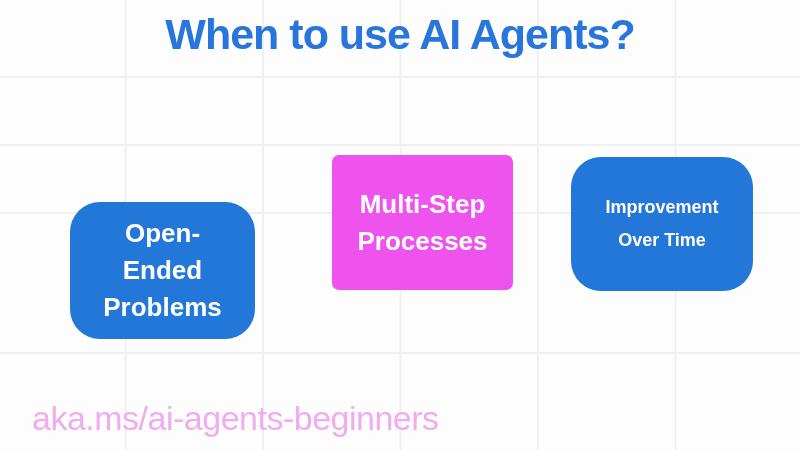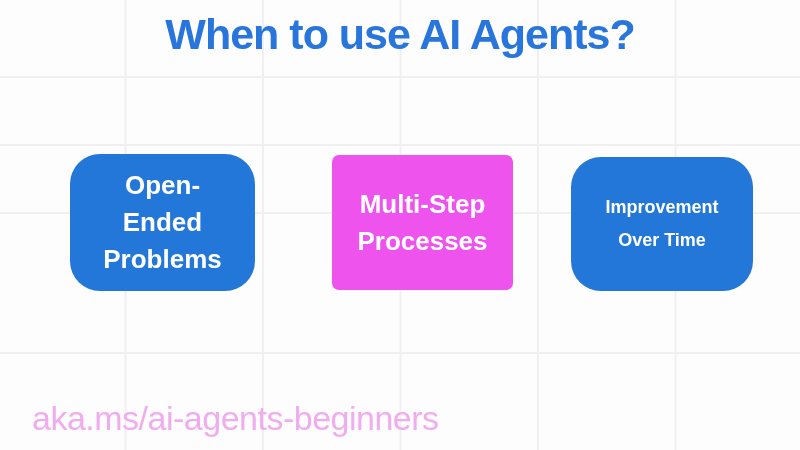--- a/index.html
+++ b/index.html
@@ -81,21 +81,21 @@
 </style>
 </head>
 <body>
 
 <div class="slide">
 
   <h1 class="title">When to use AI Agents?</h1>
 
   <div>
 
-    <div class="card card--blue card-1" style="background-color: rgb(34, 119, 216);">
+    <div class="card card--blue card-1" style="background-color: rgb(34, 119, 216); margin-top: 48px;">
       <span class="card-label">Open-
 Ended
 Problems</span>
     </div>
 
     <div class="card card--magenta card-2" style="background-color: rgb(238, 83, 238);">
       <span class="card-label">Multi-Step
 Processes</span>
     </div>
 

